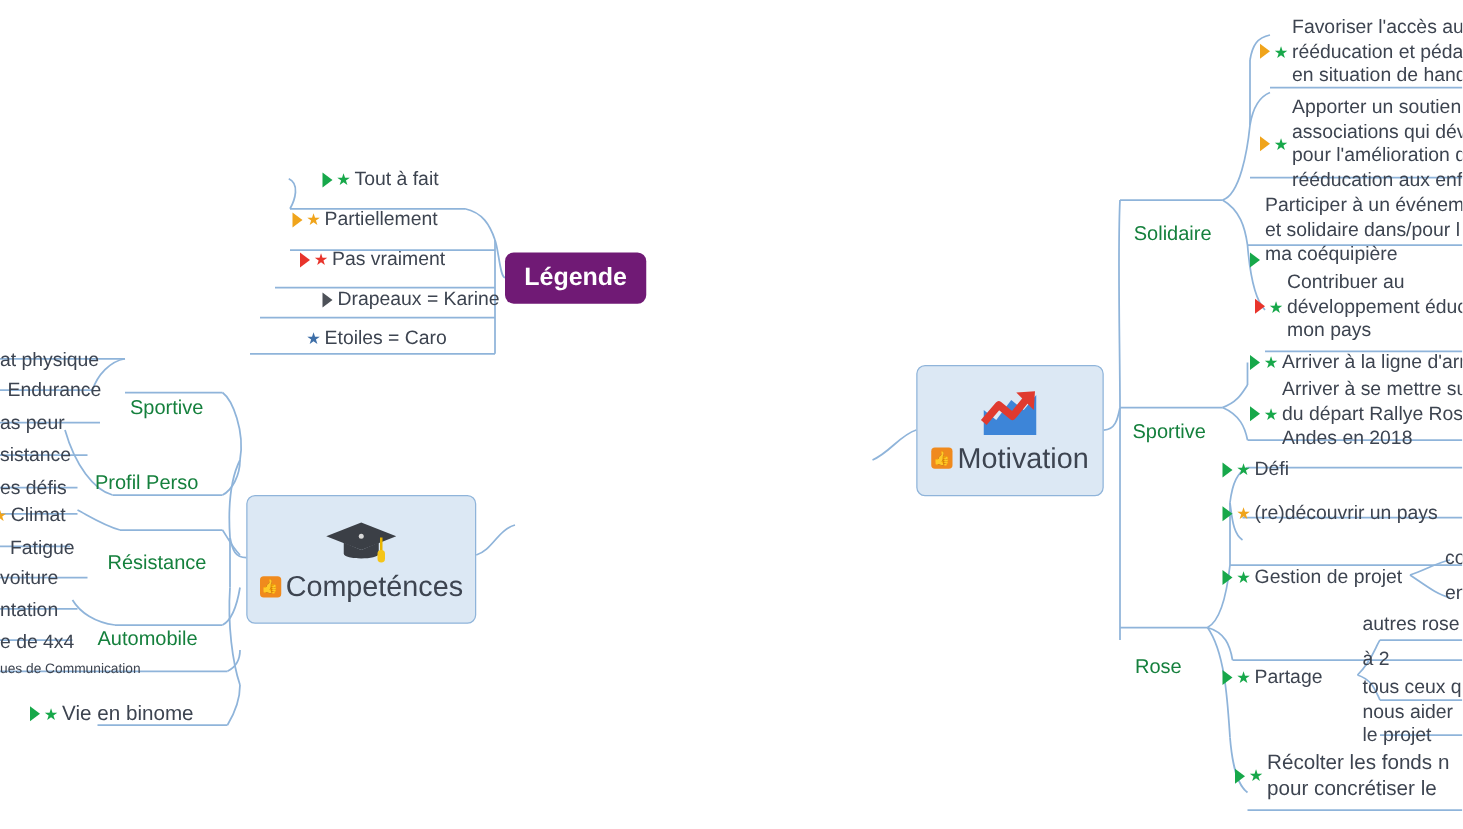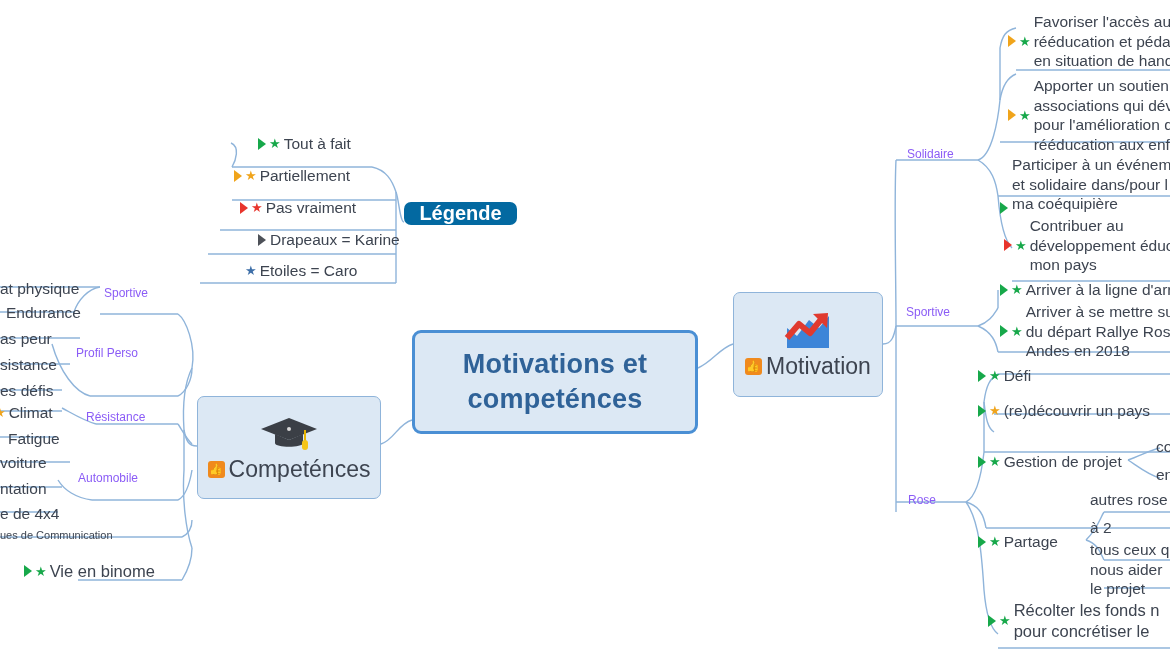--- a/index.html
+++ b/index.html
@@ -59,44 +59,45 @@
   #node-motivation  { left: 733px; top: 292px; width: 150px; height: 105px; }
   .main-node .bigicon { height: 44px; display:flex; align-items:center; justify-content:center; }
   .main-node .labelrow {
     display: flex; align-items: center; gap: 4px;
     font-size: 23px; color: #3d4450; white-space: nowrap;
   }
   
   .legend-box {
     position: absolute;
     left: 404px; top: 202px;
-    width: 113px; height: 23px;
-    background: #0369a1;
+    width: 113px; height: 41px;
+    background: #701a75;
     border-radius: 7px;
     display: flex; align-items: center; justify-content: center;
     box-sizing: border-box;
   }
   .legend-box .t { color: #fff; font-size: 20px; font-weight: bold; }
   
   .leaf {
     position: absolute;
     display: flex;
     align-items: center;
     gap: 3px;
     font-size: 15.5px;
     color: #3d4450;
     white-space: nowrap;
     line-height: 1.26;
   }
   .leaf .txt { display: block; }
   .branch-label {
     position: absolute;
-    font-size: 12px;
-    color: #8b5cf6;
+    font-size: 16px;
+    color: #15803d;
     white-space: nowrap;
+    margin-top: 32px;
   }
   
   .mk { display: inline-flex; align-items: center; gap: 2px; flex: 0 0 auto; }
   .flag { width: 9px; height: 12px; display: inline-block; position: relative; flex:0 0 auto;}
   .flag::before {
     content: "";
     position: absolute; left: 0; top: 0;
     border-left: 8px solid currentColor;
     border-top: 6px solid transparent;
     border-bottom: 6px solid transparent;
@@ -212,26 +213,20 @@
       <path d="M1128 460 C 1140 456, 1150 450, 1160 448"></path>
       <path d="M1128 460 C 1140 468, 1150 476, 1160 478"></path>
       <path d="M1086 540 C 1098 528, 1100 518, 1104 512"></path>
       <path d="M1104 512 L1170 512"></path>
       <path d="M1086 540 C 1098 544, 1100 552, 1104 560"></path>
       <path d="M1104 560 L1170 560"></path>
       <path d="M1104 588 L1170 588"></path>
     </g>
   </svg>
 
-  <div class="center-node">
-    <div class="txt">
-      <span>Motivations et</span><br>
-      <span>competénces</span>
-    </div>
-  </div>
 
   <div class="legend-box">
     <span class="t">Légende</span>
   </div>
 
   <div class="leaf" style="left:258px; top:134px;">
     <span class="mk">
       <span class="flag c-green"></span>
       <span class="star c-green">★</span>
     </span>

